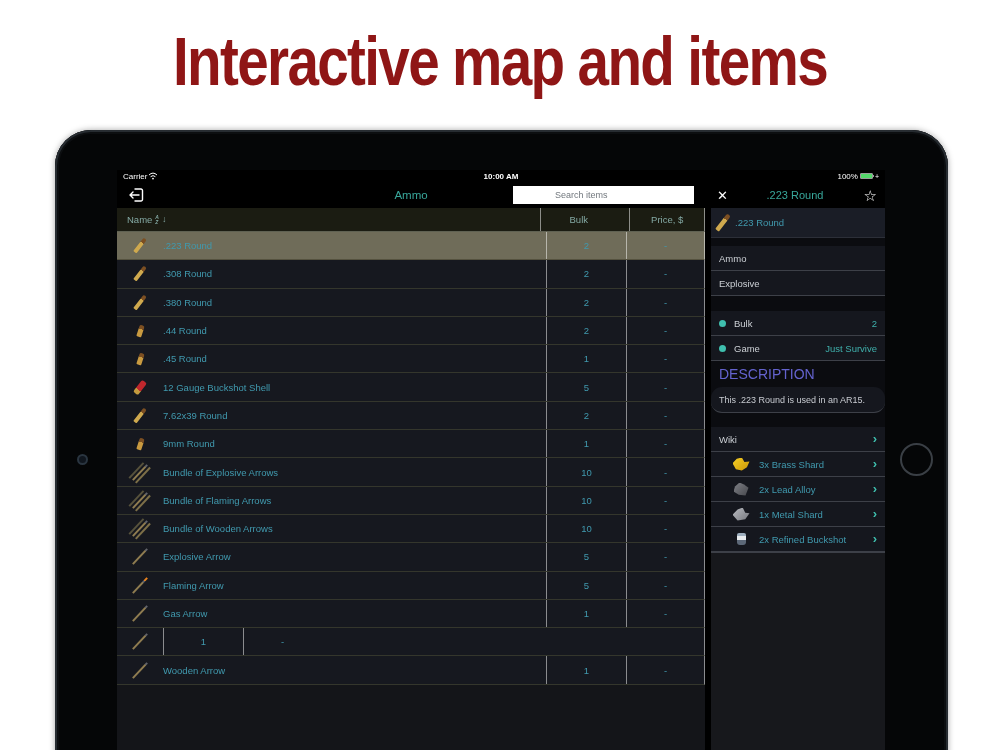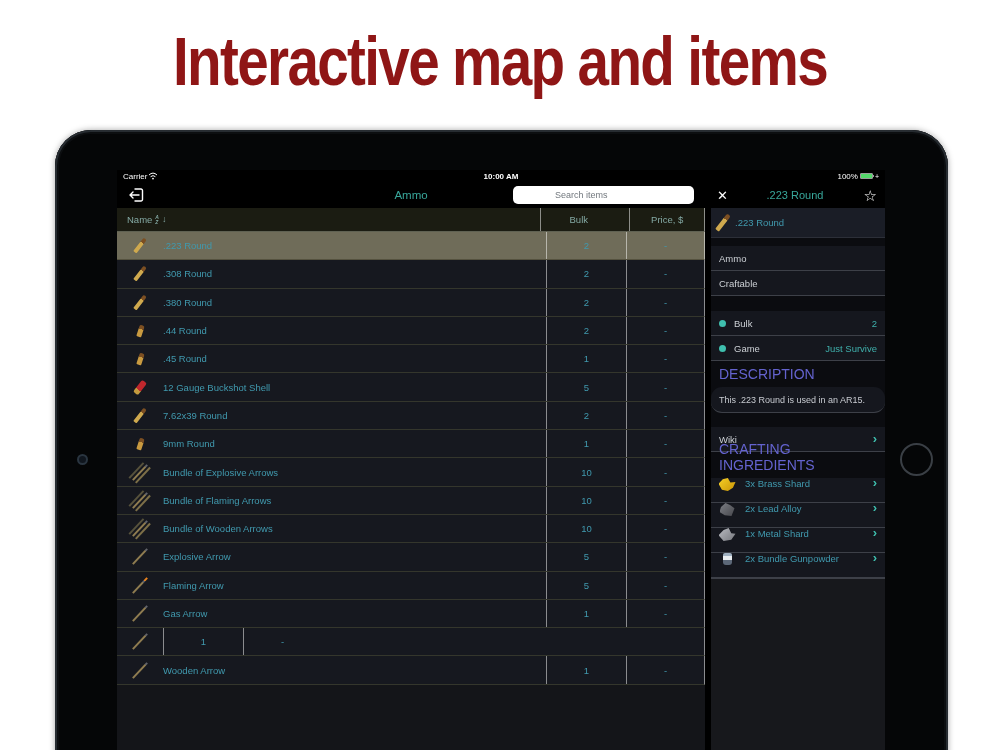--- a/index.html
+++ b/index.html
@@ -58,21 +58,21 @@
   .sb-plus{font-size:7px;}
 
   
   .navbar{height:26px;background:#000;display:flex;flex:0 0 auto;}
   .nav-left{width:588px;position:relative;display:flex;align-items:center;}
   .nav-right{width:180px;position:relative;display:flex;align-items:center;}
   .back-btn{position:absolute;left:9px;top:3px;width:20px;height:20px;display:flex;align-items:center;justify-content:center;cursor:pointer;}
   .nav-title{position:absolute;left:0;width:100%;text-align:center;color:var(--nav-teal);font-size:11.5px;}
   .search-box{
     position:absolute;right:11px;top:4px;width:181px;height:18px;background:#fff;border:none;
-    border-radius:5px;font-size:9px;color:#333;padding:0 6px 0 42px;outline:none;font-family:"Liberation Sans",sans-serif;
+    border-radius:0;font-size:9px;color:#333;padding:0 6px 0 42px;outline:none;font-family:"Liberation Sans",sans-serif;
   }
   .search-box::placeholder{color:#72787e;}
   .search-glass{position:absolute;right:125px;top:8px;pointer-events:none;}
   .close-btn{position:absolute;left:12px;color:#fff;font-size:13px;cursor:pointer;}
   .detail-nav-title{position:absolute;left:0;width:100%;text-align:center;color:var(--nav-teal);font-size:11px;}
   .star-btn{position:absolute;right:8px;color:#fff;font-size:15px;line-height:15px;cursor:pointer;}
 
   
   .content{flex:1;display:flex;}
 
@@ -109,21 +109,21 @@
   .p-spacer8{height:8px;flex:0 0 auto;background:#0b0c10;}
   .p-spacer15{height:15px;flex:0 0 auto;background:#0b0c10;}
   .p-spacer14{height:14px;flex:0 0 auto;background:#0b0c10;}
   .p-row{height:25px;background:#15171e;display:flex;align-items:center;padding:0 8px;color:#ccd0d5;font-size:9.5px;border-bottom:1px solid #3d4048;flex:0 0 auto;}
   .p-prop .dot{width:7px;height:7px;border-radius:50%;background:var(--dot-teal);margin-right:8px;flex:0 0 auto;}
   .p-prop .pv{margin-left:auto;color:var(--teal-value);}
   .p-header{height:26px;display:flex;align-items:flex-end;padding:0 8px 5px;color:var(--purple);font-size:14px;background:#0b0c10;flex:0 0 auto;}
   .p-desc{height:26px;background:#15171e;display:flex;align-items:center;padding:0 8px;color:#c8cbd1;font-size:9px;border-bottom:1px solid #3d4048;flex:0 0 auto;border-radius:11px;}
   .p-link{cursor:pointer;}
   .chev{margin-left:auto;color:var(--dot-teal);font-size:13px;font-weight:bold;line-height:10px;}
-  .ing-row{height:25px;background:#15171e;display:flex;align-items:flex-start;gap:8px;padding:0 8px 0 6px;color:var(--teal-text);font-size:9.5px;border-bottom:1px solid #3d4048;cursor:pointer;flex:0 0 auto;}
+  .ing-row{height:25px;background:#15171e;display:flex;align-items:center;gap:8px;padding:0 8px 0 20px;color:var(--teal-text);font-size:9.5px;border-bottom:1px solid #3d4048;cursor:pointer;flex:0 0 auto;}
   .ing-icon-wrap{width:20px;display:flex;align-items:center;justify-content:center;}
   .p-filler{flex:1;background:#17181c;border-top:1px solid #3d4048;}
 
   
   .item-icon{display:inline-block;}
   .ic-bullet-long{width:4px;height:17px;border-radius:2px 2px 1px 1px;background:linear-gradient(to bottom,#7c4f22 0 30%,#cfa94e 30% 100%);transform:rotate(38deg);}
   .ic-bullet-med{width:5px;height:12px;border-radius:2px 2px 1px 1px;background:linear-gradient(to bottom,#7c4f22 0 35%,#c99a40 35% 100%);transform:rotate(18deg);}
   .ic-shell-red{width:6px;height:15px;border-radius:2px;background:linear-gradient(to bottom,#c0272d 0 68%,#c49a3e 68% 100%);transform:rotate(38deg);}
   .ic-arrow{width:2px;height:21px;background:linear-gradient(to bottom,#63646a 0 14%,#8f7c50 14% 100%);transform:rotate(43deg);}
   .ic-arrow-flaming{width:2px;height:21px;background:linear-gradient(to bottom,#e8821e 0 18%,#63646a 18% 30%,#8f7c50 30% 100%);transform:rotate(43deg);}
@@ -349,21 +349,21 @@
       <div class="panel-col">
         <div class="p-item">
           <i class="item-icon ic-bullet-long"></i>
           <span>.223 Round</span>
         </div>
         <div class="p-spacer8"></div>
         <div class="p-row">
           <span>Ammo</span>
         </div>
         <div class="p-row">
-          <span>Craftable</span>
+          <span>Explosive</span>
         </div>
         <div class="p-spacer15"></div>
         <div>
   <div class="p-row p-prop">
     <span class="dot"></span>
     <span>Bulk</span>
     <span class="pv">2</span>
   </div>
 
   <div class="p-row p-prop">
@@ -372,21 +372,20 @@
     <span class="pv">Just Survive</span>
   </div>
 </div>
         <div class="p-header">DESCRIPTION</div>
         <div class="p-desc">This .223 Round is used in an AR15.</div>
         <div class="p-spacer14"></div>
         <div class="p-row p-link">
           <span>Wiki</span>
           <span class="chev">›</span>
         </div>
-        <div class="p-header">CRAFTING INGREDIENTS</div>
         <div>
   <div class="ing-row">
     <span class="ing-icon-wrap">
                 <i class="item-icon ic-brass-shard"></i>
               </span>
     <span>3x Brass Shard</span>
     <span class="chev">›</span>
   </div>
 
   <div class="ing-row">
@@ -402,21 +401,21 @@
                 <i class="item-icon ic-metal-shard"></i>
               </span>
     <span>1x Metal Shard</span>
     <span class="chev">›</span>
   </div>
 
   <div class="ing-row">
     <span class="ing-icon-wrap">
                 <i class="item-icon ic-refined-gunpowder"></i>
               </span>
-    <span>2x Bundle Gunpowder</span>
+    <span>2x Refined Buckshot</span>
     <span class="chev">›</span>
   </div>
 </div>
         <div class="p-filler"></div>
       </div>
 
     </div>
   </div>
 </div>
 

